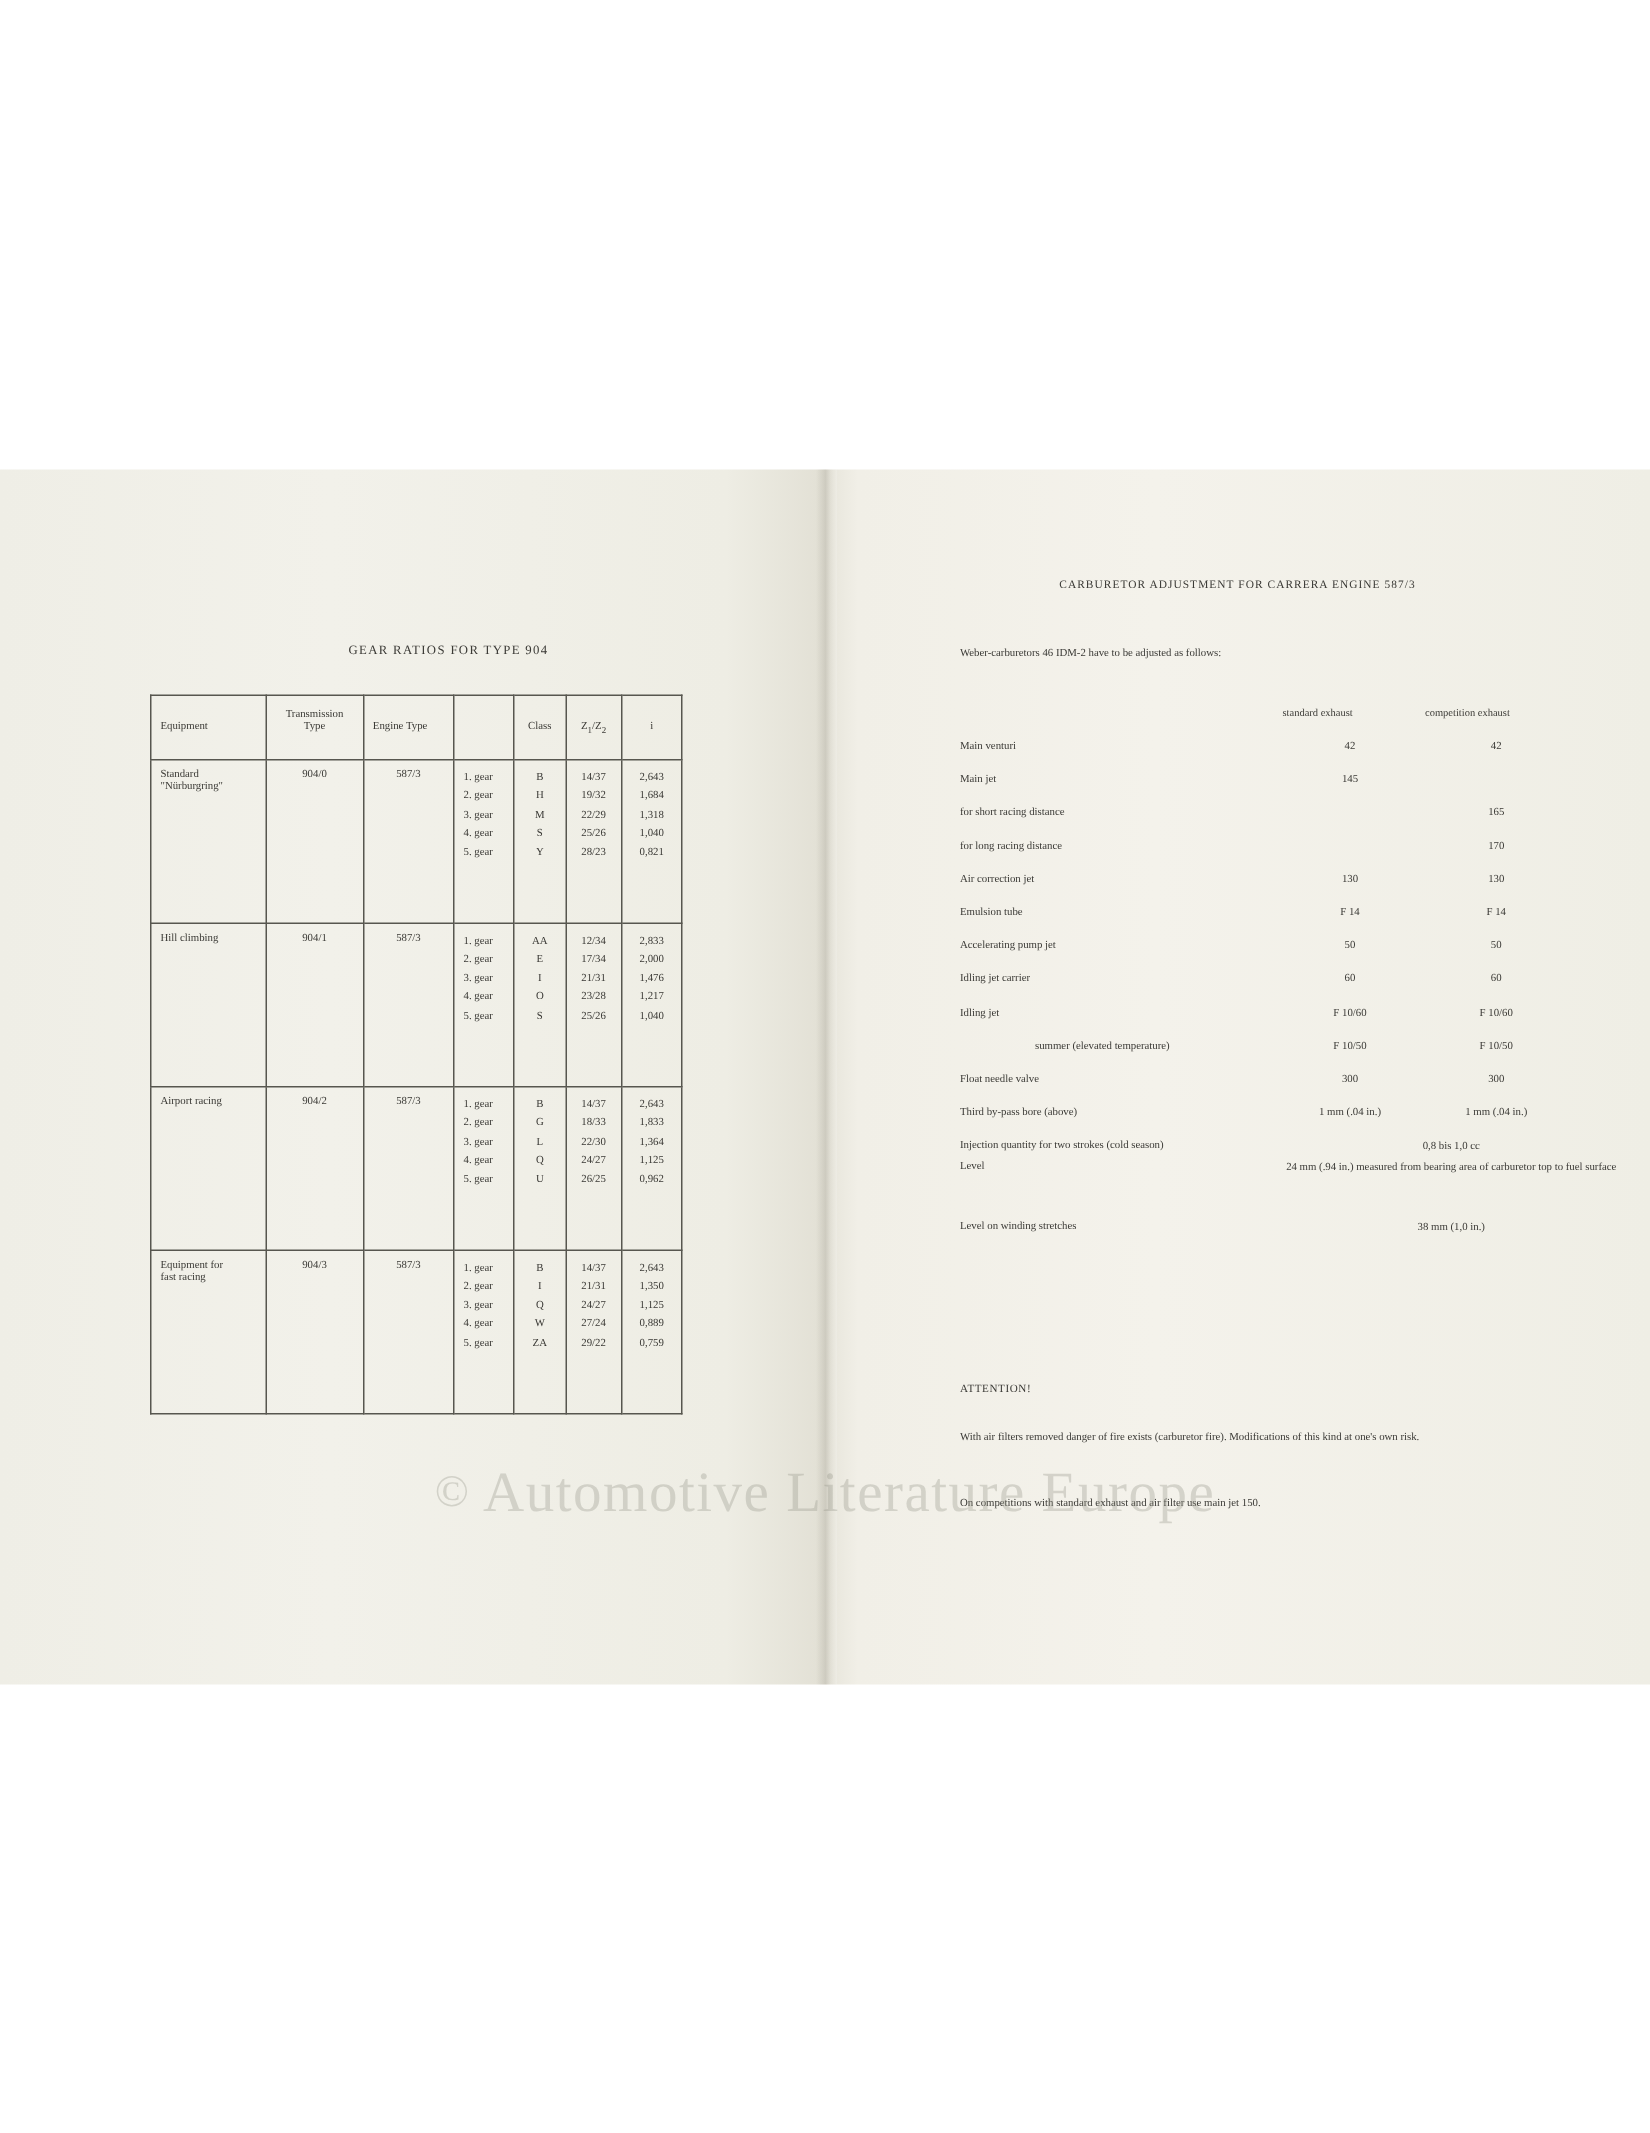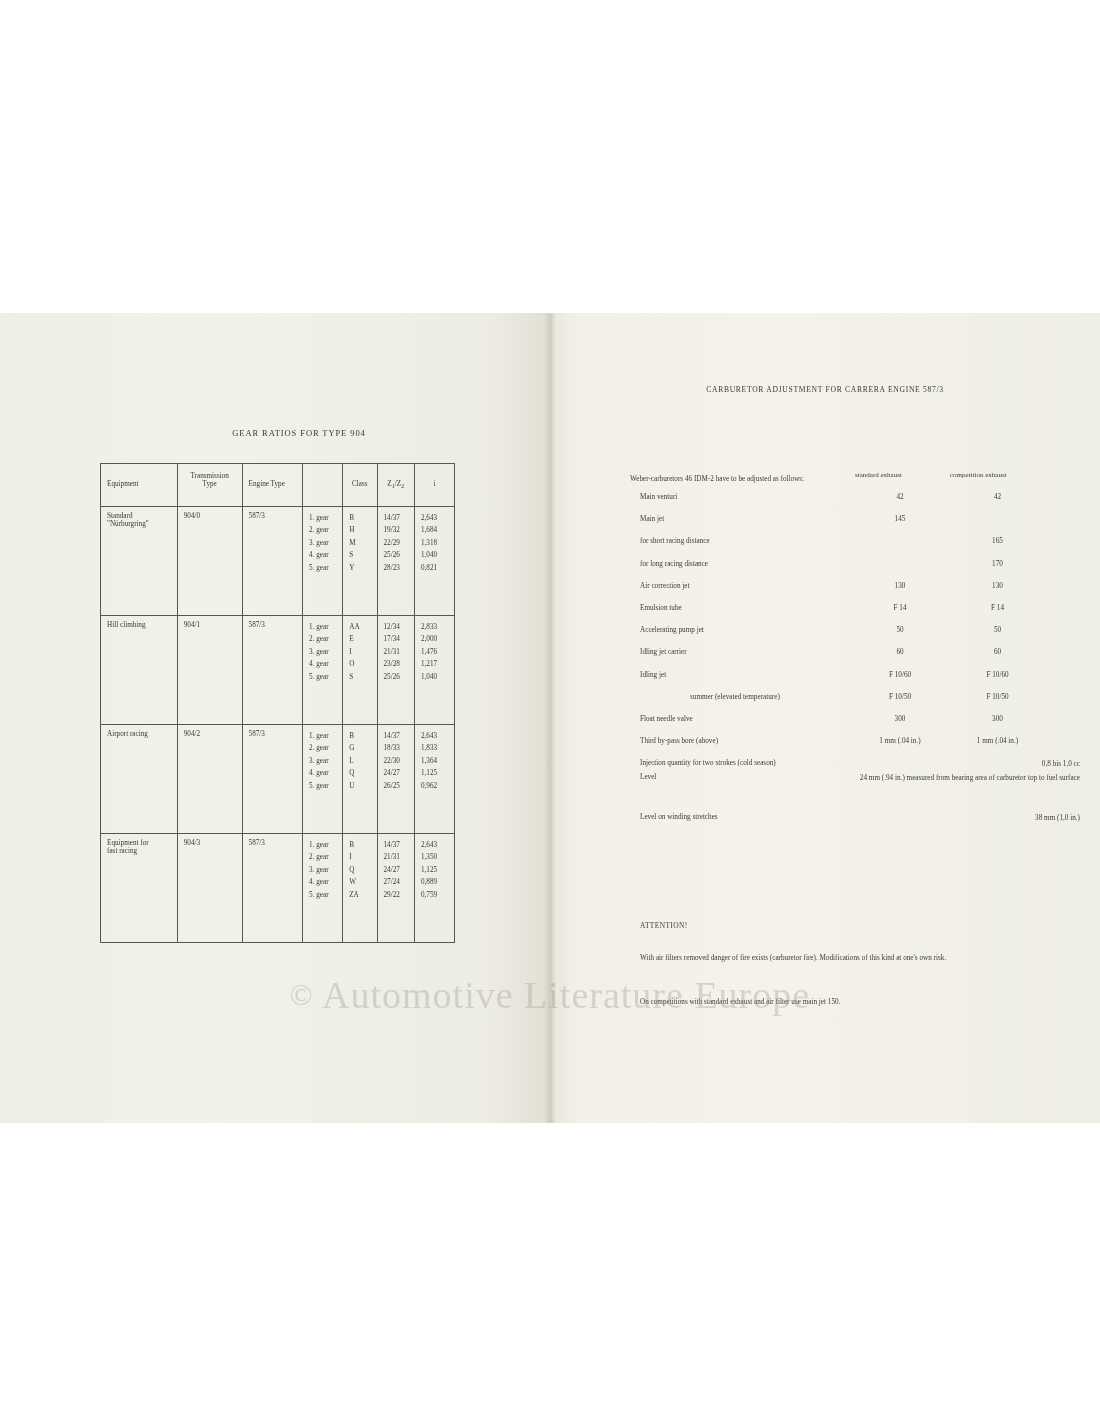--- a/index.html
+++ b/index.html
@@ -80,40 +80,39 @@
   .colw1 { width: 86px; }
   .colw2 { width: 70px; }
   .colw3 { width: 72px; }
   .colw4 { width: 46px; }
   .colw5 { width: 36px; }
   .colw6 { width: 40px; }
   .colw7 { width: 44px; }
 
   .group-row td { height: 108px; }
   .stacklist { line-height: 1.72; }
-  .ctr { }
+  .ctr { text-align: center; }
 
   
   .right-title {
     position: absolute;
     top: 72px;
     left: 0;
     width: 550px;
     text-align: center;
     font-size: 7.6px;
     letter-spacing: 0.7px;
     color: #3b3a36;
   }
   .right-intro {
     position: absolute;
     top: 118px;
-    left: 80px;
+    left: 90px;
     font-size: 7.2px;
     color: #3b3a36;
-    margin-top: 44px;
   }
   .col-head {
     position: absolute;
     top: 158px;
     font-size: 7px;
     color: #3b3a36;
   }
   #head-std { left: 305px; }
   #head-comp { left: 400px; }
   #spec-list {
@@ -142,21 +141,21 @@
     left: 310px;
     width: 95px;
     top: 0;
     text-align: center;
   }
   .spec-wide {
     position: absolute;
     left: 215px;
     top: 0;
     width: 225px;
-    text-align: right;
+    text-align: center;
     line-height: 1.5;
   }
   .attention {
     position: absolute;
     left: 90px;
     top: 608px;
     font-size: 7.4px;
     letter-spacing: 0.4px;
     color: #3b3a36;
   }

